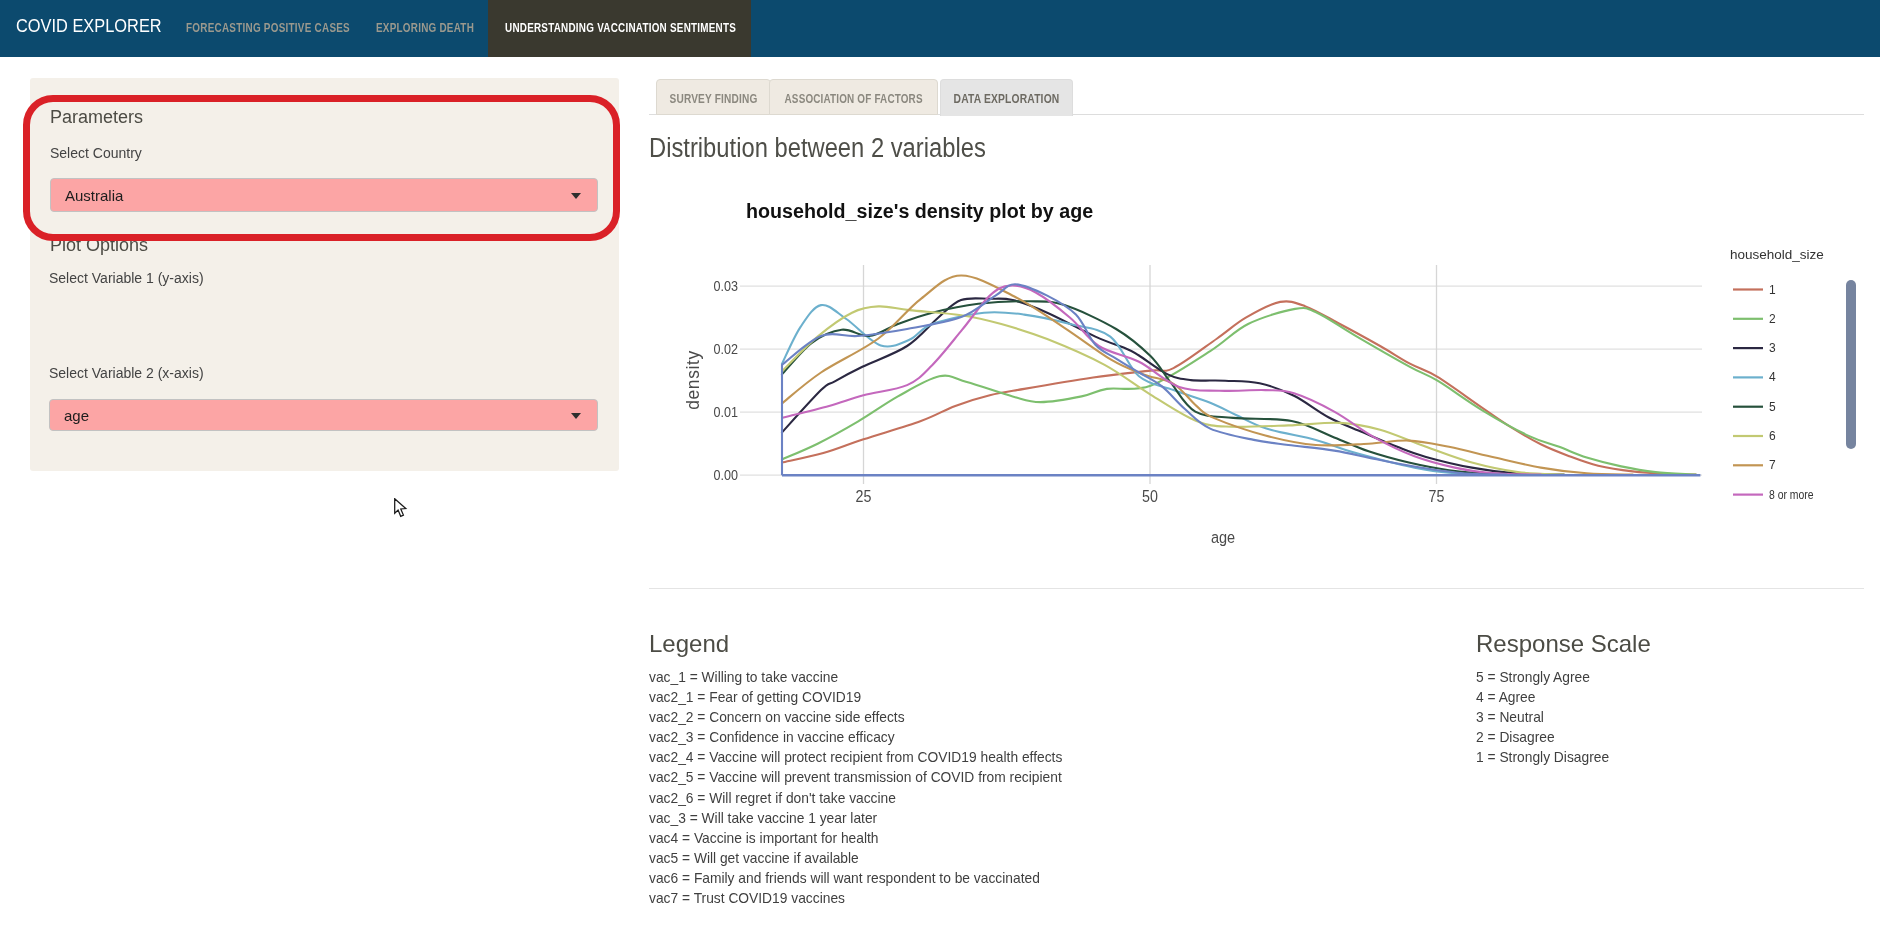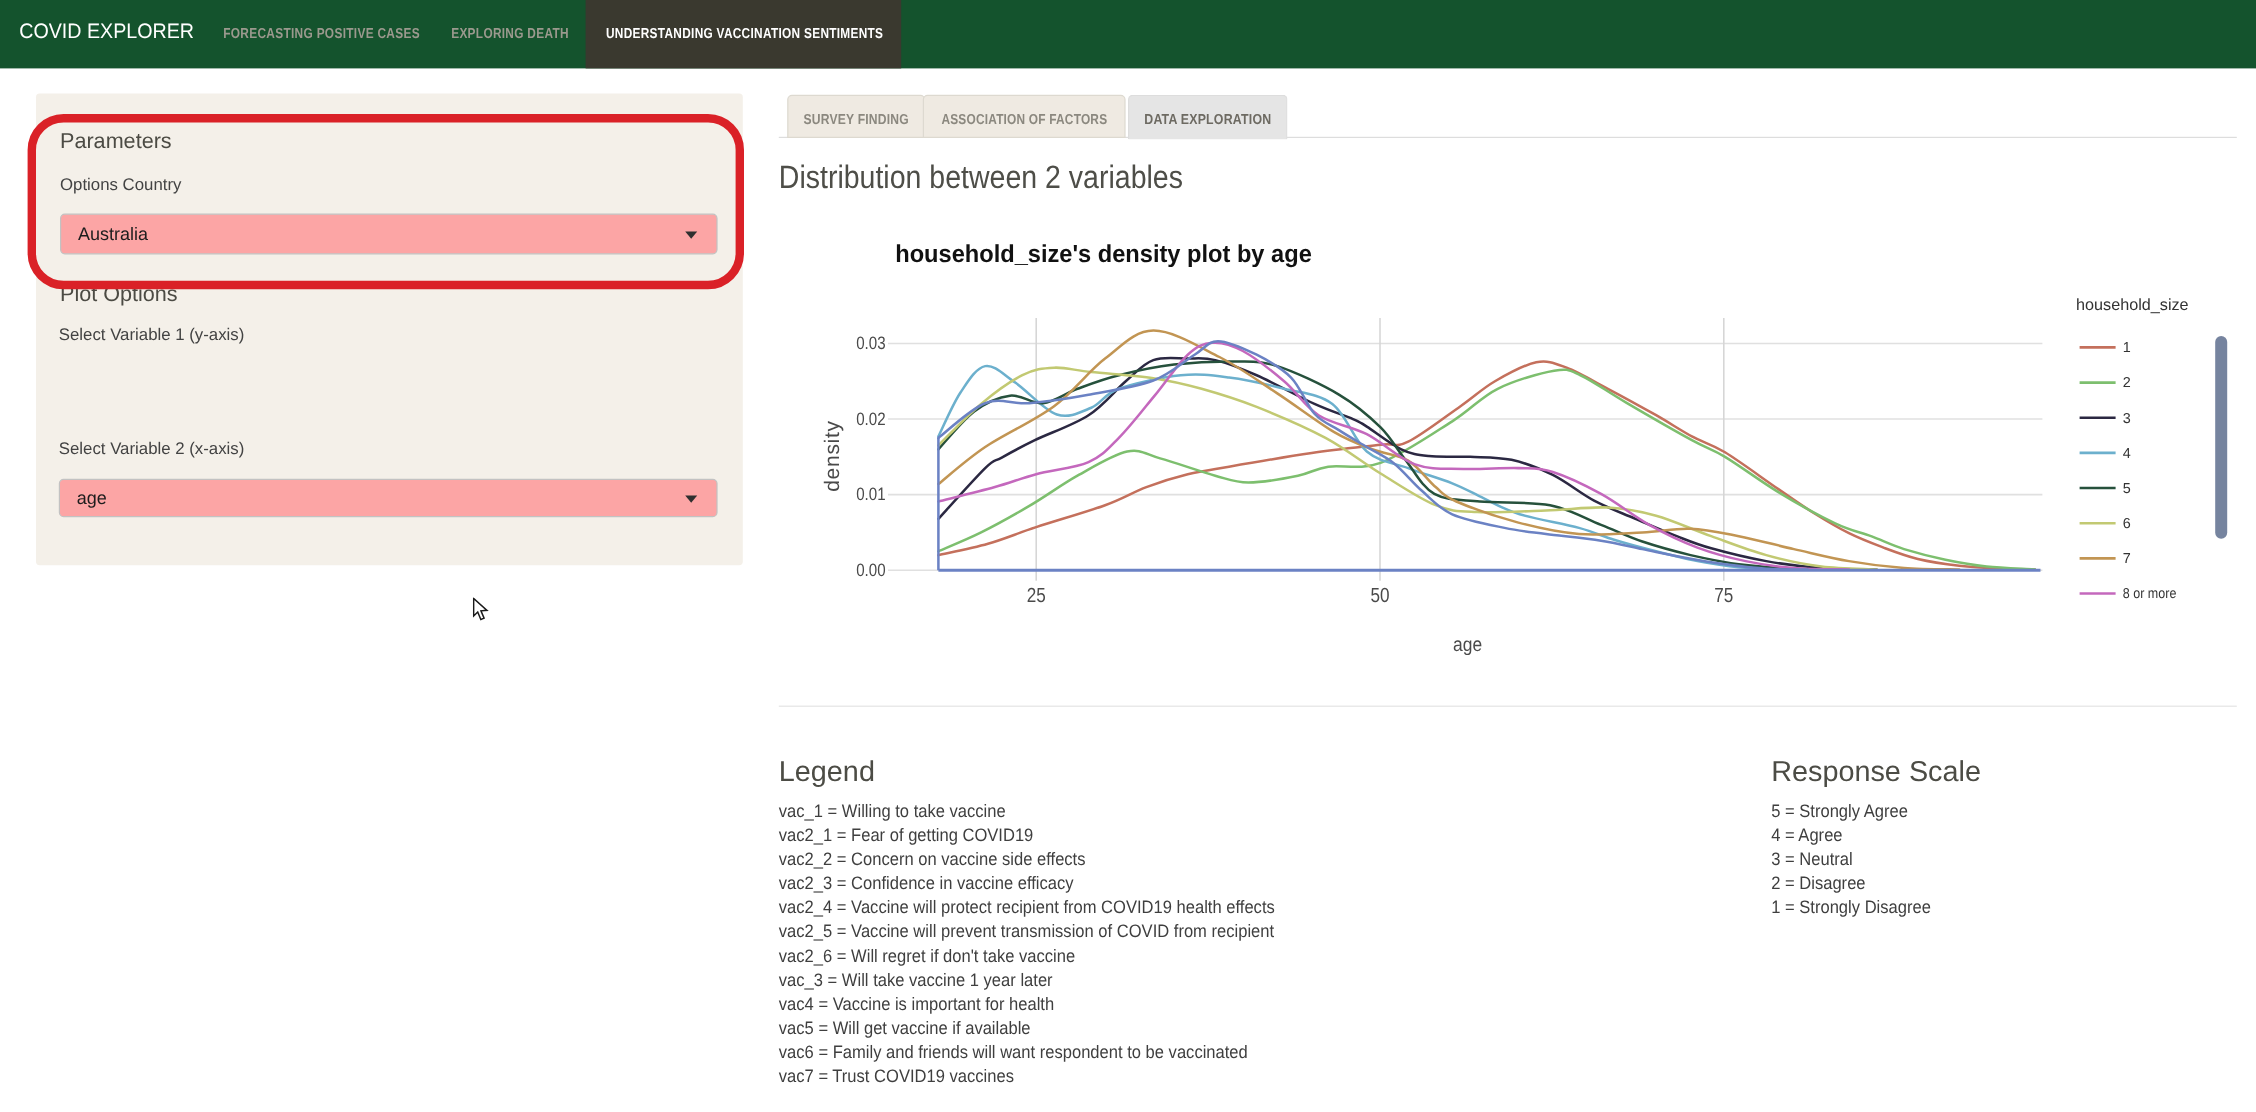--- a/index.html
+++ b/index.html
@@ -1,19 +1,19 @@
 <!DOCTYPE html>
 <html><head>
 <meta charset="utf-8">
 <style>
 * { margin:0; padding:0; box-sizing:border-box; }
 html,body { width:1880px; height:927px; overflow:hidden; background:#ffffff;
   font-family:"Liberation Sans", sans-serif; }
 
-#navbar { position:absolute; left:0; top:0; width:1880px; height:57px; background:#14532d; }
+#navbar { position:absolute; left:0; top:0; width:1880px; height:57px; background:#0c4a6e; }
 #nav-active { position:absolute; left:488px; top:0; width:263px; height:57px; background:#3a392f; }
 #brand { position:absolute; left:16px; top:16px; font-size:17.5px; transform:scaleX(0.936); color:#ffffff; white-space:nowrap; transform-origin:0 0; }
 .navlink { position:absolute; top:21px; font-size:12px; font-weight:bold; color:#9b998e; white-space:nowrap; transform-origin:0 0; letter-spacing:0.3px;}
 #nl3 { color:#ffffff; }
 
 #sidebar { position:absolute; left:30px; top:78px; width:589px; height:393px; background:#f4f0e9; border-radius:3px;text-align:center; }
 .sb-h { position:absolute; font-size:18px; color:#4c4b44; white-space:nowrap; }
 .sb-label { position:absolute; font-size:14px; color:#434343; white-space:nowrap; }
 .sel { position:absolute; left:20px; width:548px; height:34px; background:#fca5a5; border:1px solid #c2c2c2; border-radius:4px; }
 .sel span { position:absolute; left:14px; top:8px; font-size:15px; color:#1d1d1d; }
@@ -38,21 +38,21 @@
 <div id="navbar">
   <div id="nav-active"></div>
   <span id="brand">COVID EXPLORER</span>
   <span class="navlink" id="nl1" style="left:186px; transform:scaleX(0.826);">FORECASTING POSITIVE CASES</span>
   <span class="navlink" id="nl2" style="left:376px; transform:scaleX(0.824);">EXPLORING DEATH</span>
   <span class="navlink" id="nl3" style="left:505px; transform:scaleX(0.823);">UNDERSTANDING VACCINATION SENTIMENTS</span>
 </div>
 
 <div id="sidebar">
   <span class="sb-h" style="left:20px; top:29px;">Parameters</span>
-  <span class="sb-label" style="left:20px; top:67px;">Options Country</span>
+  <span class="sb-label" style="left:20px; top:67px;">Select Country</span>
   <div class="sel" style="top:100px;">
       <span>Australia</span>
       <div class="caret"></div>
     </div>
   <span class="sb-h" style="left:20px; top:157px;">Plot Options</span>
   <span class="sb-label" style="left:19px; top:192px;">Select Variable 1 (y-axis)</span>
   <span class="sb-label" style="left:19px; top:287px;">Select Variable 2 (x-axis)</span>
   <div class="sel" style="left:19px; top:321px; width:549px; height:32px;">
       <span style="top:7px;">age</span>
       <div class="caret" style="top:13px;"></div>

